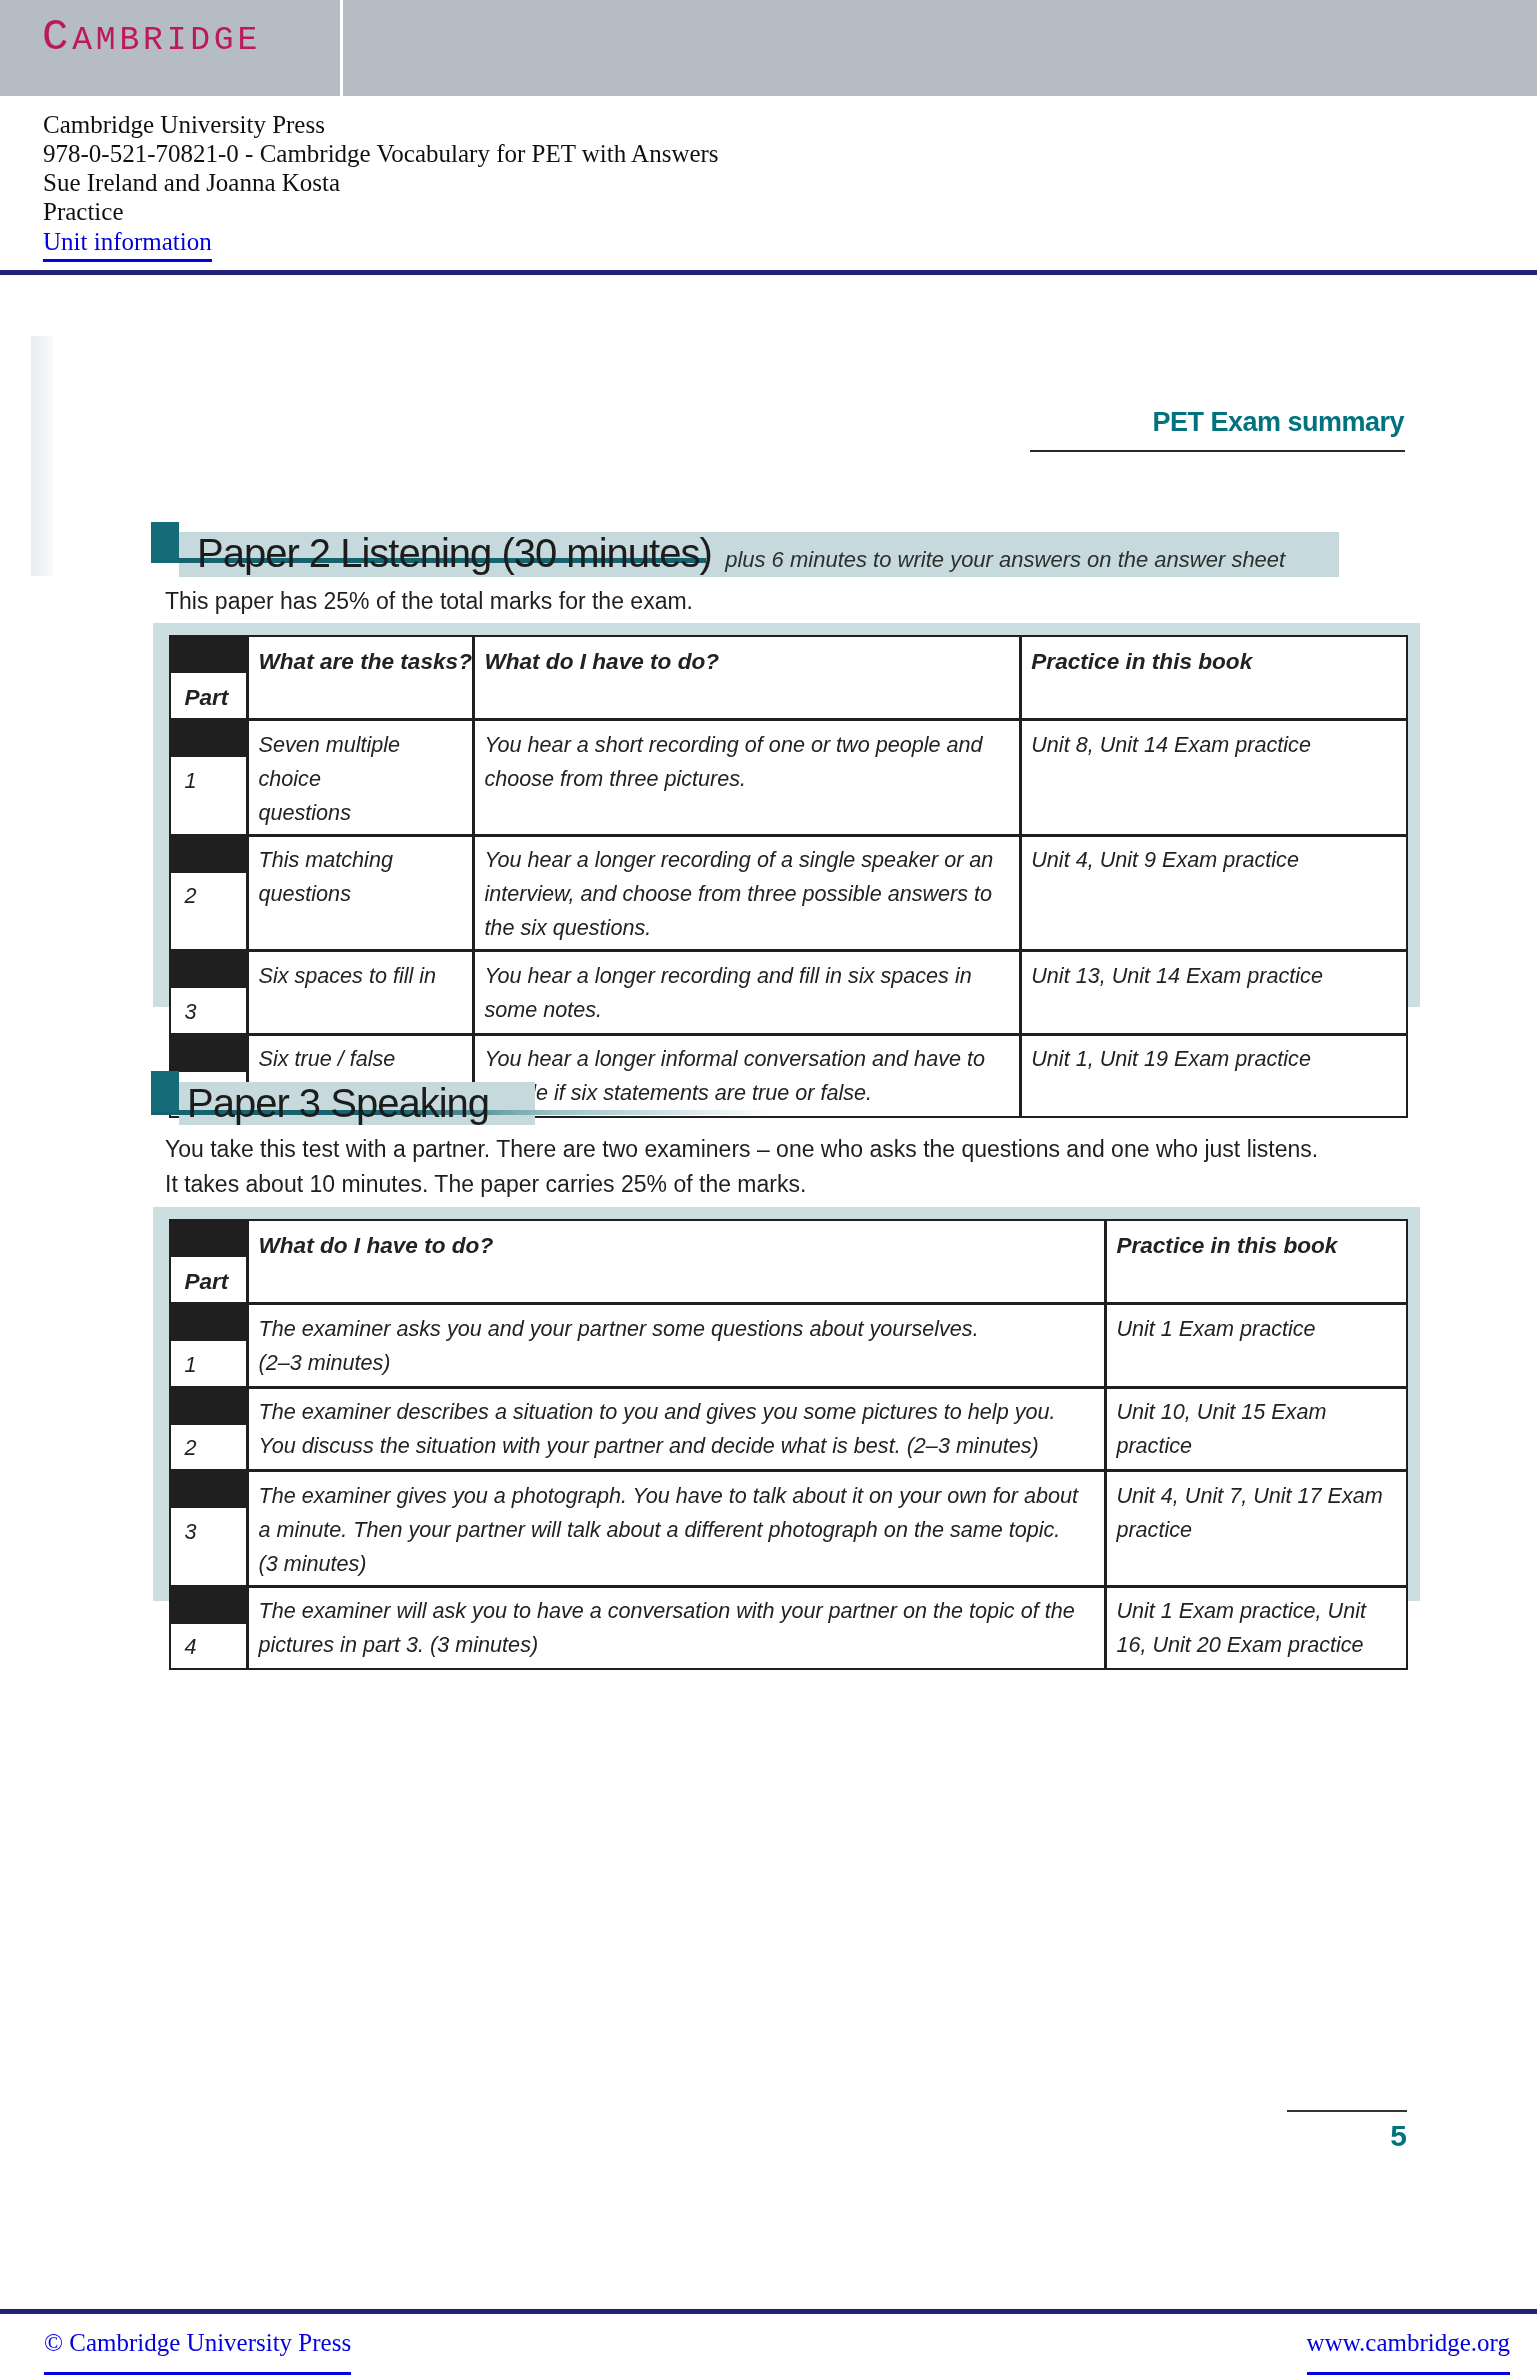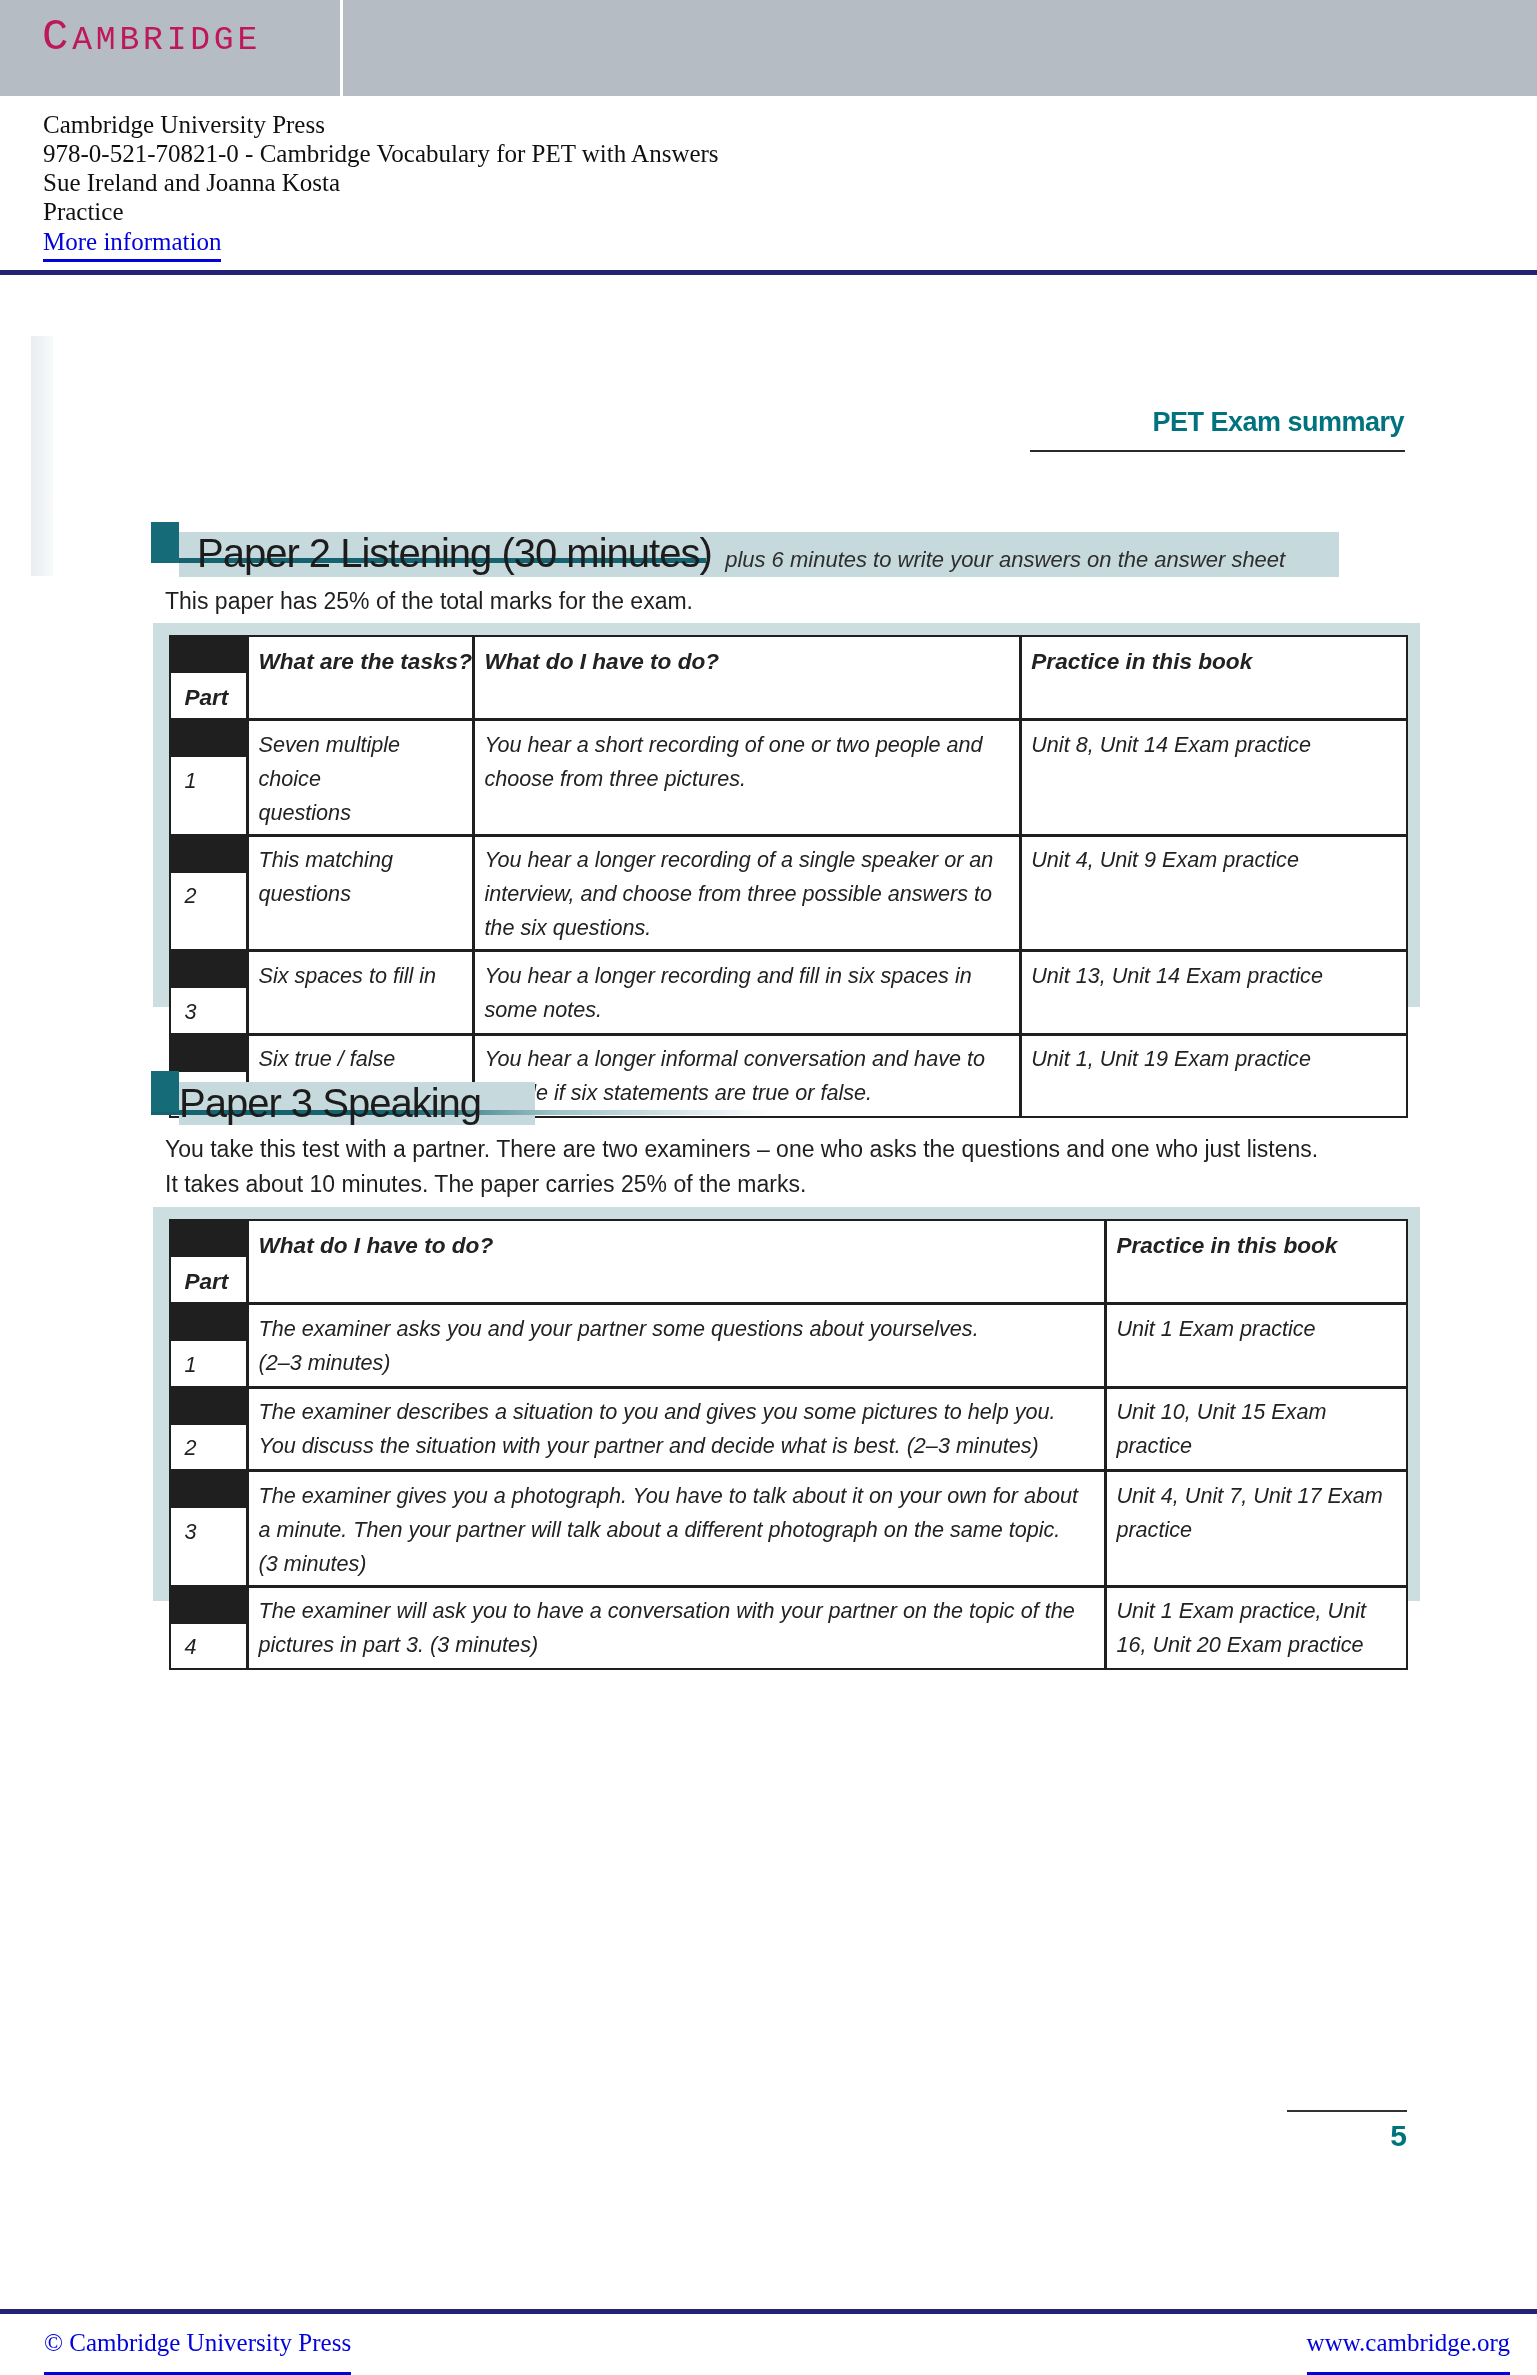--- a/index.html
+++ b/index.html
@@ -36,21 +36,21 @@
   .sq1{left:151px;top:522px;}
   .sq2{left:151px;top:1071px;}
   .h-bar{background:#c6d9dc;}
   .bar1{left:179px;top:532px;width:1160px;height:45px;}
   .bar2{left:179px;top:1082px;width:356px;height:43px;}
   .h-line1{left:151px;top:558px;width:555px;height:4.8px;background:#15636f;}
   .h-line2{left:151px;top:1110px;width:620px;height:4.8px;
         background:linear-gradient(to right,#15636f 0%,#15636f 40%,#9cc2c7 65%,rgba(204,222,225,0) 100%);}
   .h-text{display:flex;align-items:baseline;gap:13.4px;white-space:nowrap;}
   .ht1{left:197px;top:529px;}
-  .ht2{left:179px;top:1079px;align-items:flex-end;}
+  .ht2{left:187px;top:1079px;align-items:flex-end;}
   .h-title{font-size:40px;font-weight:400;letter-spacing:-1px;color:#1c1c1c;line-height:48px;}
   .h-sub{font-size:22px;font-style:italic;color:#2e2e2e;}
 
   
   .intro1{left:165px;top:588px;font-size:23px;color:#1f1f1f;}
   .intro2{left:165px;top:1132px;font-size:23px;line-height:35px;color:#1f1f1f;white-space:pre-line;}
 
   
   .band{background:#cddee1;}
   .band1{left:153px;top:623px;width:1267px;height:384px;}
@@ -86,21 +86,21 @@
   <div class="abs topbar"></div>
   <div class="abs topbar-divider"></div>
   <div class="abs logo"><span class="lc">C</span><span>AMBRIDGE</span></div>
 
   <div class="abs meta">
     <div>Cambridge University Press</div>
     <div>978-0-521-70821-0 - Cambridge Vocabulary for PET with Answers</div>
     <div>Sue Ireland and Joanna Kosta</div>
     <div>Practice</div>
   </div>
-  <a class="abs more-info">More information</a>
+  <a class="abs more-info">Unit information</a>
   <div class="abs rule-top"></div>
 
   <div class="abs side-strip"></div>
 
   <div class="abs summary-label">PET Exam summary</div>
   <div class="abs summary-underline"></div>
 
   <div class="abs h-bar bar1"></div>
   <div class="abs h-line1"></div>
   <div class="abs h-square sq1"></div>

